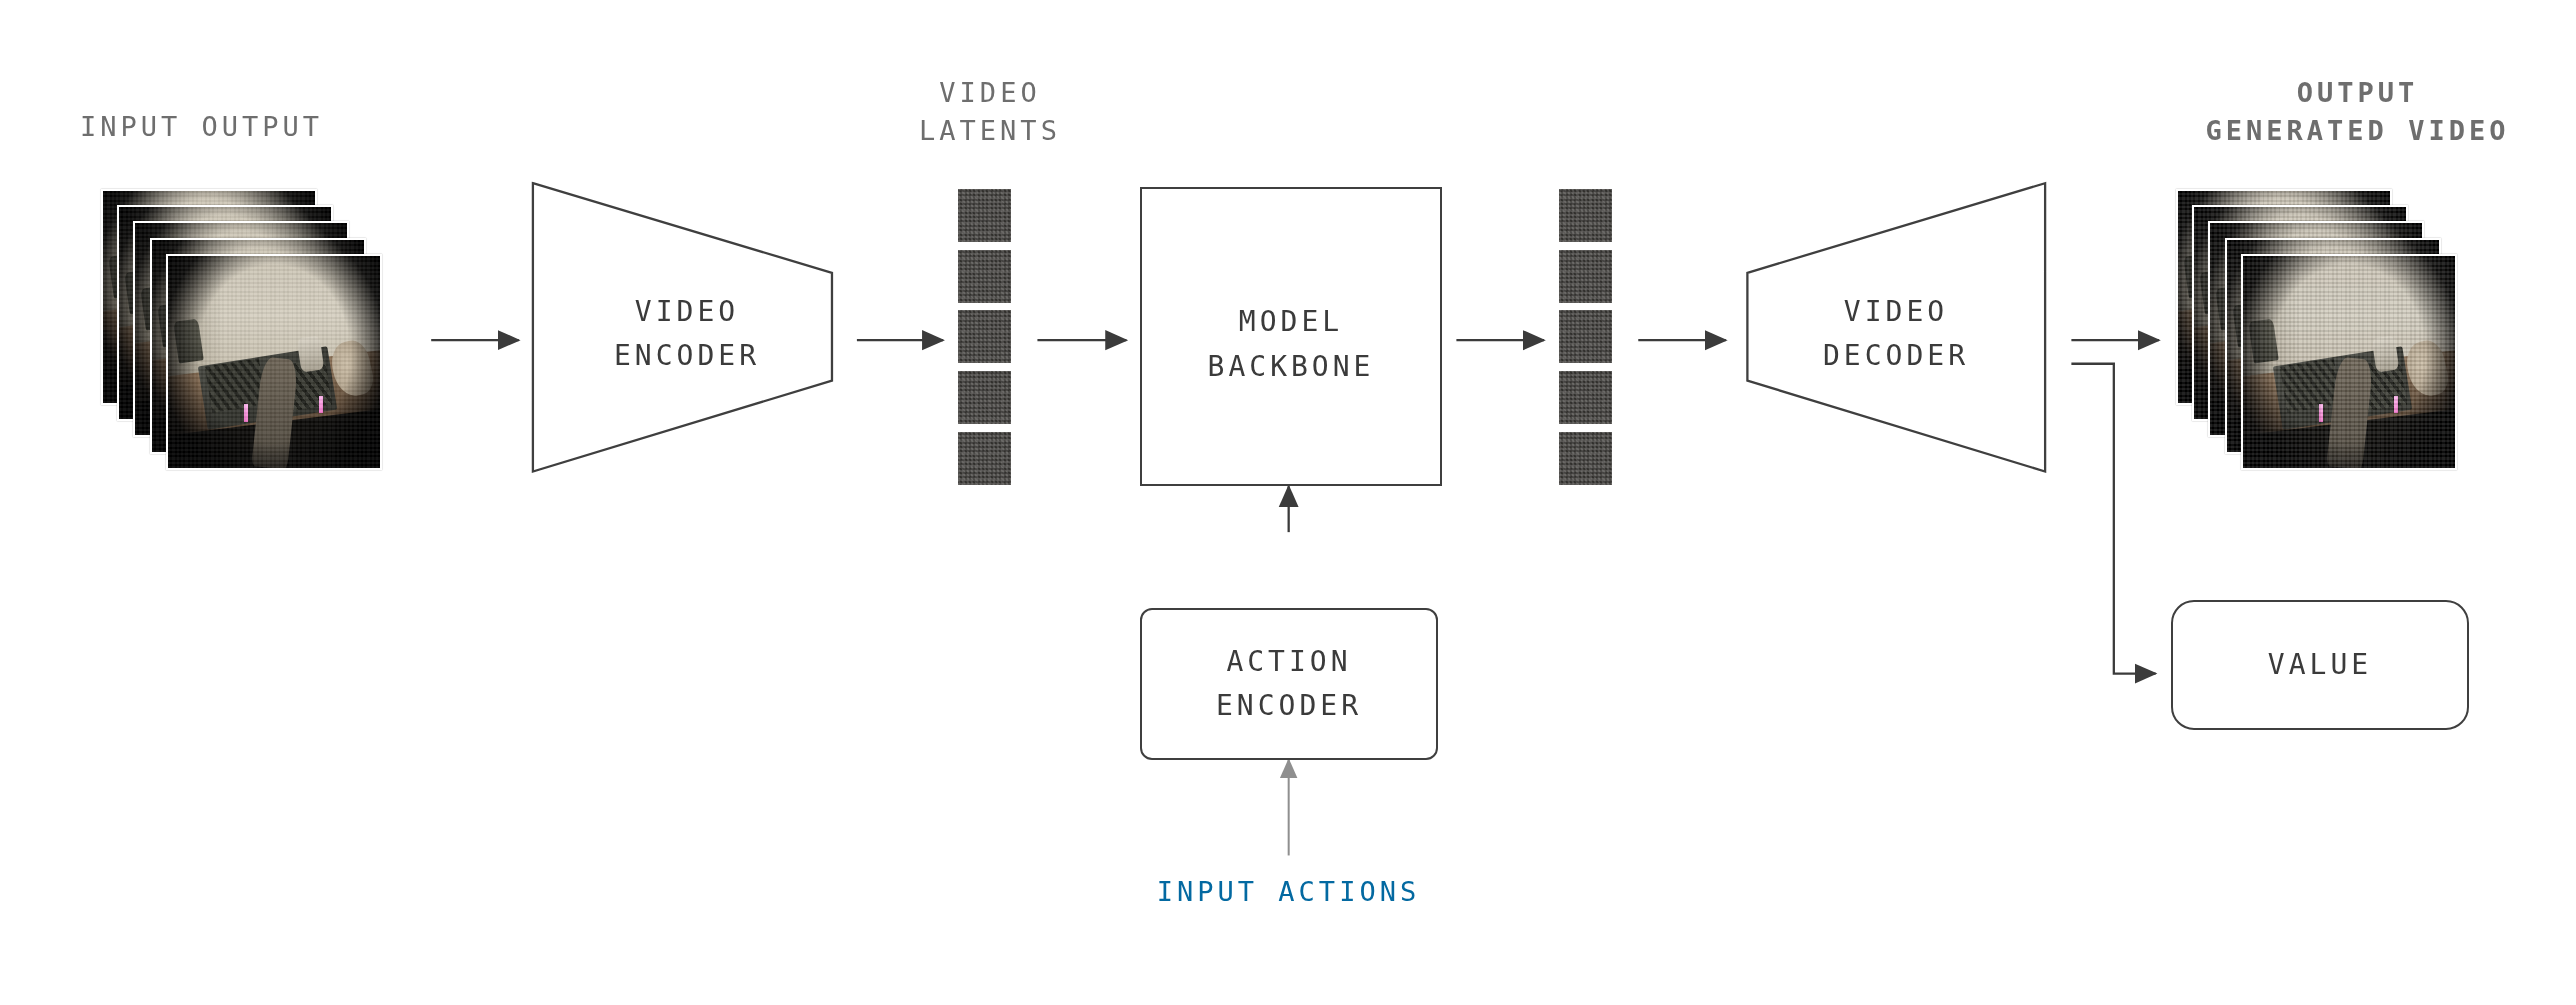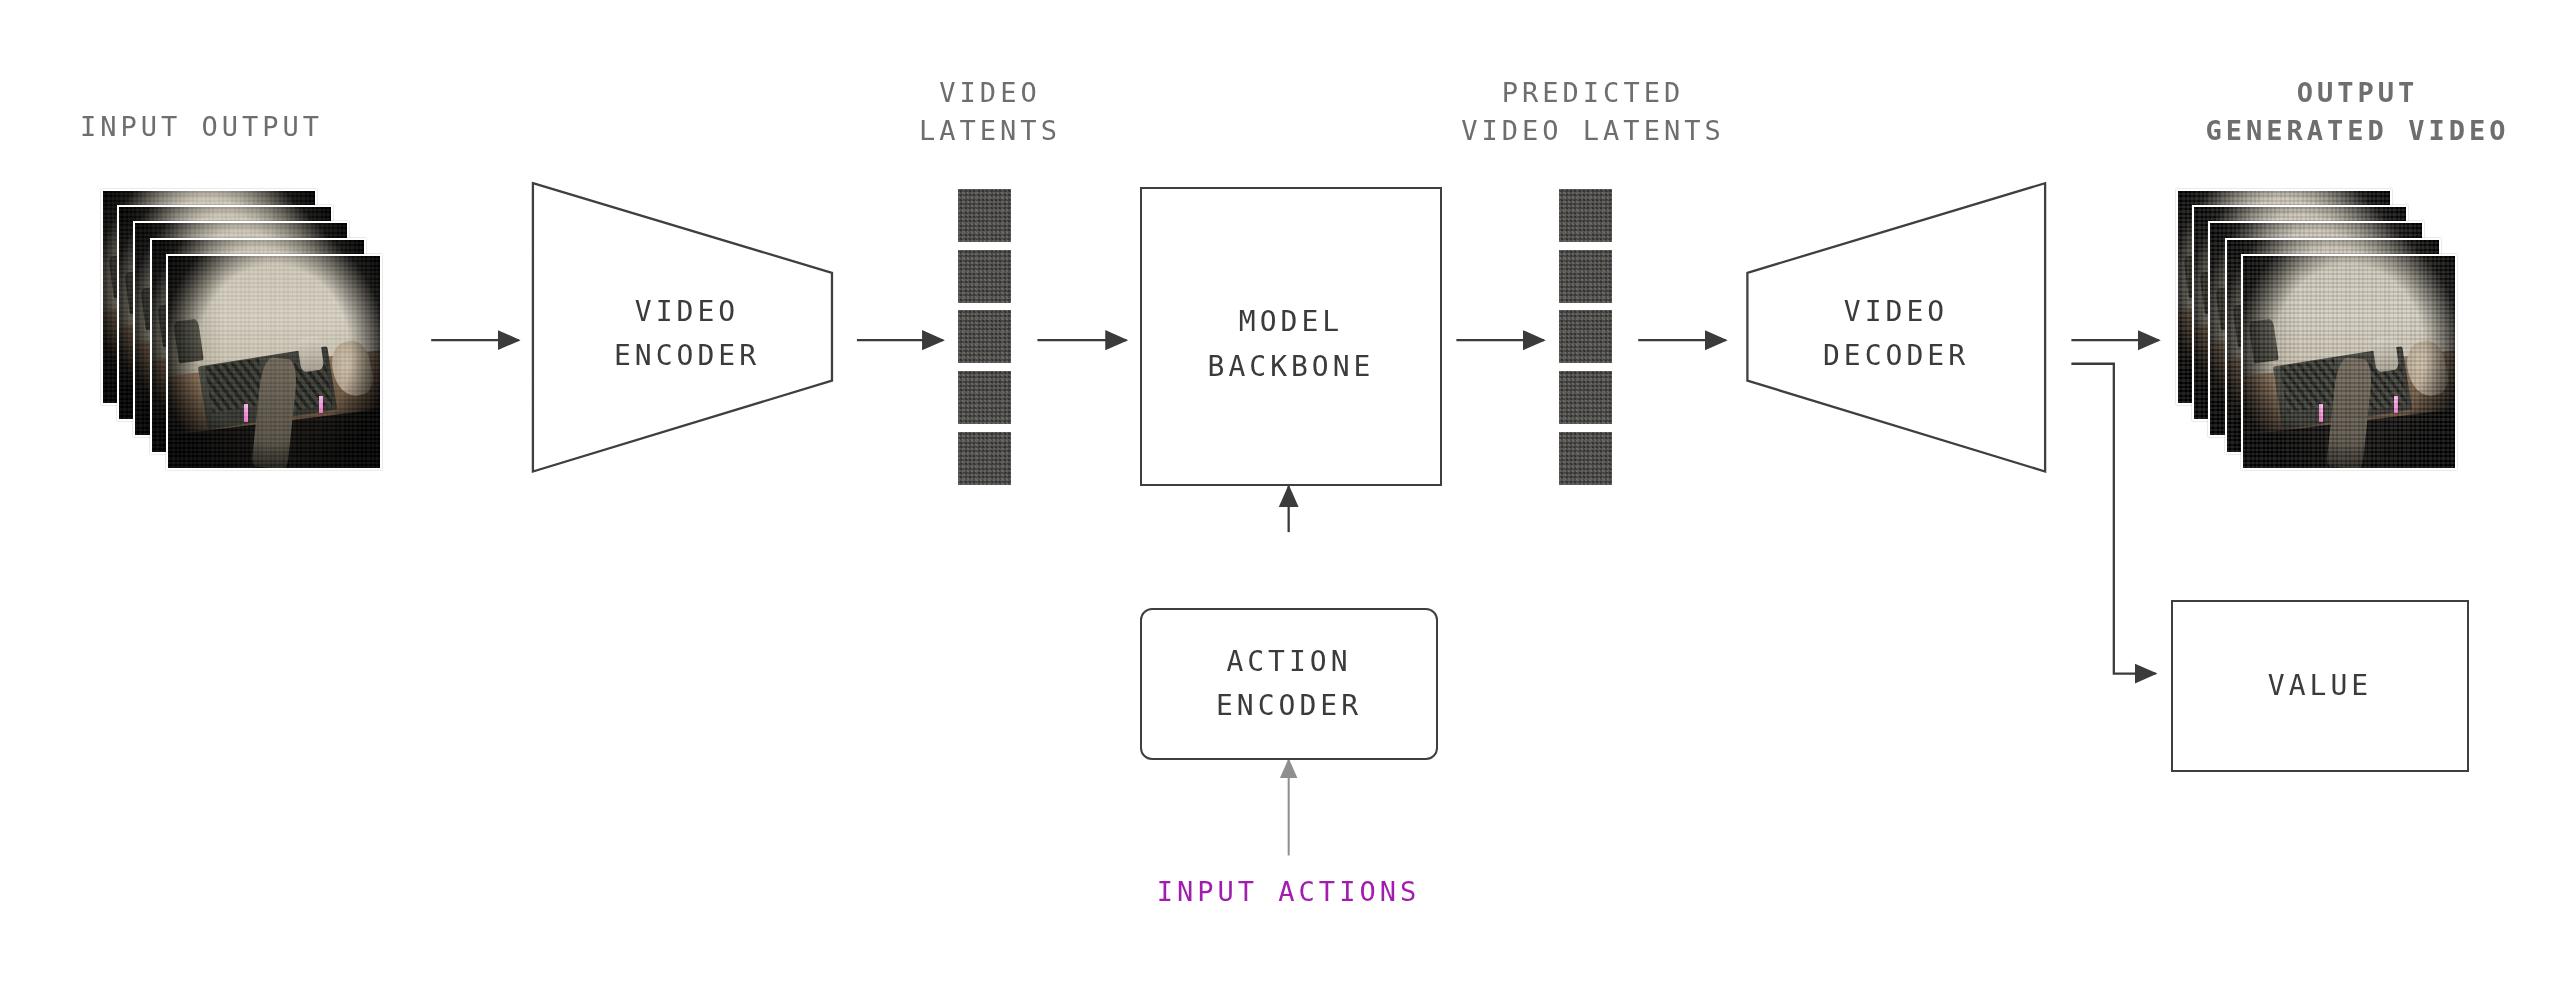--- a/index.html
+++ b/index.html
@@ -24,21 +24,21 @@
   .caption {
     font-family: "DejaVu Sans Mono", monospace;
     font-size: 27px;
     letter-spacing: 4px;
     line-height: 1.42;
     color: #6e6e6e;
     text-align: center;
     white-space: pre-line;
     font-weight: 400;
   }
-  .caption.light { color: #a21caf; }
+  .caption.light { color: #0369a1; }
 
   .node-label {
     font-family: "DejaVu Sans Mono", monospace;
     font-size: 28px;
     letter-spacing: 4px;
     line-height: 1.58;
     color: #3b3b3b;
     text-align: center;
     white-space: pre-line;
     font-weight: 400;
@@ -300,22 +300,20 @@
     <div class="latent" style="left:0; top:121px; width:53px; height:53px;"></div>
     <div class="latent" style="left:0; top:182px; width:53px; height:53px;"></div>
     <div class="latent" style="left:0; top:243px; width:53px; height:53px;"></div>
   </div>
 
   <div class="abs box" style="left:1140px; top:187px; width:302px; height:299px;">
     <div class="node-label" style="transform:translateY(8px);">MODEL
 BACKBONE</div>
   </div>
 
-  <div class="abs caption" style="left:1438px; top:74px; width:310px;">PREDICTED
-VIDEO LATENTS</div>
 
   <div class="abs" style="left:1559px; top:189px; width:54px; height:294px;">
     <div class="latent" style="left:0; top:0px;   width:53px; height:53px;"></div>
     <div class="latent" style="left:0; top:61px;  width:53px; height:53px;"></div>
     <div class="latent" style="left:0; top:121px; width:53px; height:53px;"></div>
     <div class="latent" style="left:0; top:182px; width:53px; height:53px;"></div>
     <div class="latent" style="left:0; top:243px; width:53px; height:53px;"></div>
   </div>
 
   <div class="abs node-label" style="left:1768px; top:290px; width:256px;">VIDEO
@@ -410,21 +408,21 @@
         <div class="arm"></div>
           <div class="hand-r"></div>
         <div class="flame" style="left:36%; top:70%;"></div>
         <div class="flame" style="left:71%; top:66%;"></div>
         <div class="vignette"></div>
           <div class="grain"></div>
         </div>
     </div>
   </div>
 
-  <div class="abs box" style="left:2171px; top:600px; width:298px; height:172px;">
+  <div class="abs box" style="left:2171px; top:600px; width:298px; height:130px;border-radius:23px;">
     <div class="node-label">VALUE</div>
   </div>
 
   <div class="abs box" style="left:1140px; top:608px; width:298px; height:152px;border-radius:12px;">
     <div class="node-label">ACTION
 ENCODER</div>
   </div>
 
   <div class="abs caption light" style="left:1120px; top:873px; width:337px;">INPUT ACTIONS</div>
 

